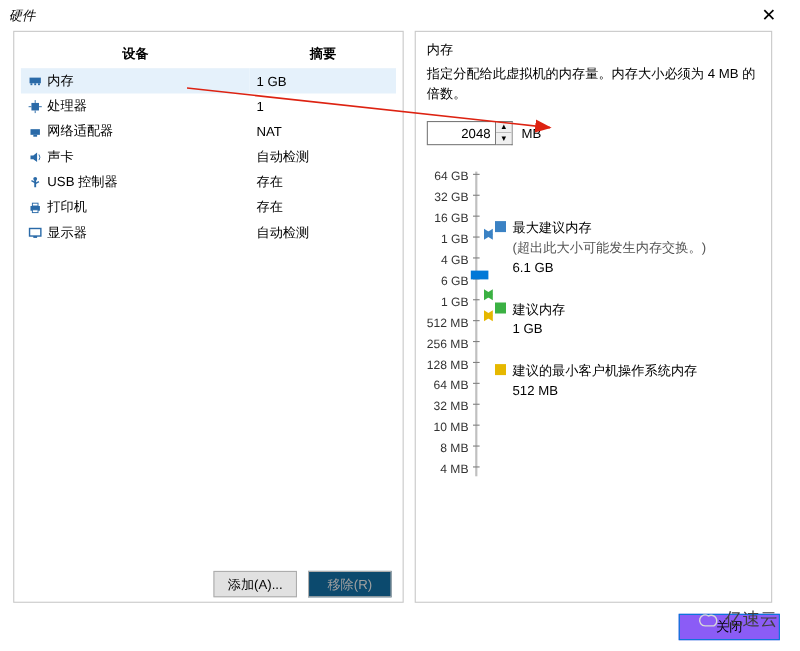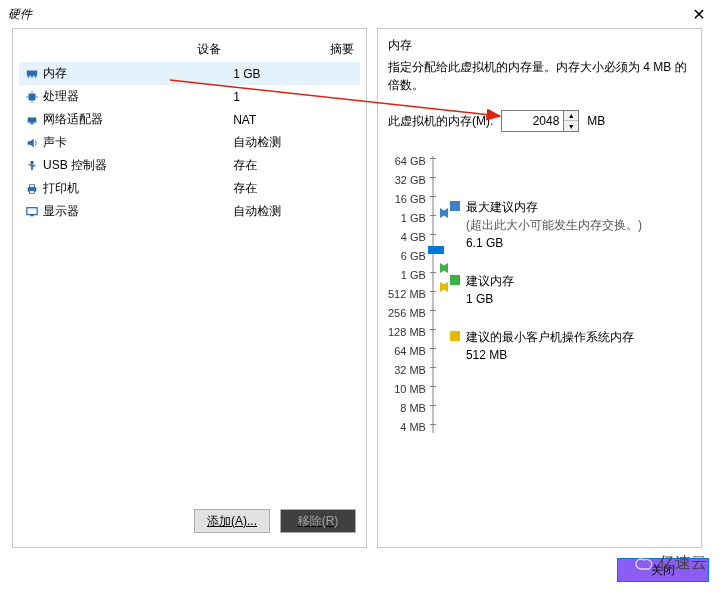--- a/index.html
+++ b/index.html
@@ -5,27 +5,27 @@
   * { box-sizing: border-box; margin: 0; padding: 0; }
   body { font-family: "Microsoft YaHei", "Segoe UI", sans-serif; font-size: 12px; background: #fff; color: #000; width: 727px; height: 592px; position: relative; }
   .titlebar { display: flex; justify-content: space-between; align-items: center; padding: 4px 8px; height: 28px; }
   .titlebar .title { font-size: 12px; font-style: italic; }
   .titlebar .close { width: 40px; height: 28px; display: flex; align-items: center; justify-content: center; font-size: 16px; cursor: pointer; }
   .content { display: flex; padding: 0 12px 8px 12px; gap: 10px; }
   .panel { border: 1px solid #c8c8c8; background: #fff; }
   .left-panel { width: 355px; height: 520px; padding: 8px 6px; position: relative; }
   .right-panel { width: 325px; height: 520px; padding: 8px 10px; }
   table.hwlist { width: 100%; border-collapse: collapse; }
-  table.hwlist th { text-align: right; font-weight: normal; padding: 4px 6px; color: #000; font-size: 12px; }
+  table.hwlist th { text-align: center; font-weight: bold; padding: 4px 6px; color: #000; font-size: 12px; }
   table.hwlist td { padding: 3px 6px; font-size: 12px; }
   tr.sel { background: #e5f1fb; }
   .hw-icon { width: 14px; height: 12px; display: inline-block; vertical-align: middle; margin-right: 4px; }
-  .btnrow { position: absolute; bottom: 14px; right: 10px; display: flex; gap: 10px; text-decoration: underline; }
+  .btnrow { position: absolute; bottom: 4px; right: 10px; display: flex; gap: 10px; }
   .btn { min-width: 76px; height: 24px; border: 1px solid #adadad; background: #e1e1e1; font-size: 12px; display: flex; align-items: center; justify-content: center; cursor: pointer; }
-  .btn.disabled { color: #a0a0a0; background: #404040; cursor: default; }
+  .btn.disabled { color: #a0a0a0; background: #0c4a6e; cursor: default; }
   .right-title { font-size: 12px; margin-bottom: 4px; }
   .desc { font-size: 12px; line-height: 1.5; margin-bottom: 16px; }
   .memrow { display: flex; align-items: center; gap: 8px; margin-bottom: 20px; }
   .memrow label { font-size: 12px; }
   .memrow input { width: 63px; height: 22px; text-align: right; padding-right: 4px; border: 1px solid #7a7a7a; font-size: 12px; }
   .spinwrap { display: flex; align-items: center; }
   .spinbtns { display: flex; flex-direction: column; border: 1px solid #7a7a7a; border-left: none; }
   .spinbtns div { width: 14px; height: 10px; font-size: 7px; display: flex; align-items: center; justify-content: center; background: #f0f0f0; cursor: pointer; }
   .spinbtns div:first-child { border-bottom: 1px solid #bbb; }
   .slider-zone { display: flex; }
@@ -127,21 +127,20 @@
     <div class="btnrow">
       <div class="btn">添加(A)...</div>
       <div class="btn disabled">移除(R)</div>
     </div>
   </div>
 
   <div class="panel right-panel">
     <div class="right-title">内存</div>
     <div class="desc">指定分配给此虚拟机的内存量。内存大小必须为 4 MB 的倍数。</div>
     <div class="memrow">
-      <label>此虚拟机的内存(M):</label>
       <div class="spinwrap">
         <input type="text" value="2048" style="">
         <div class="spinbtns">
           <div>▲</div>
           <div>▼</div>
         </div>
       </div>
       <span>MB</span>
     </div>
 

